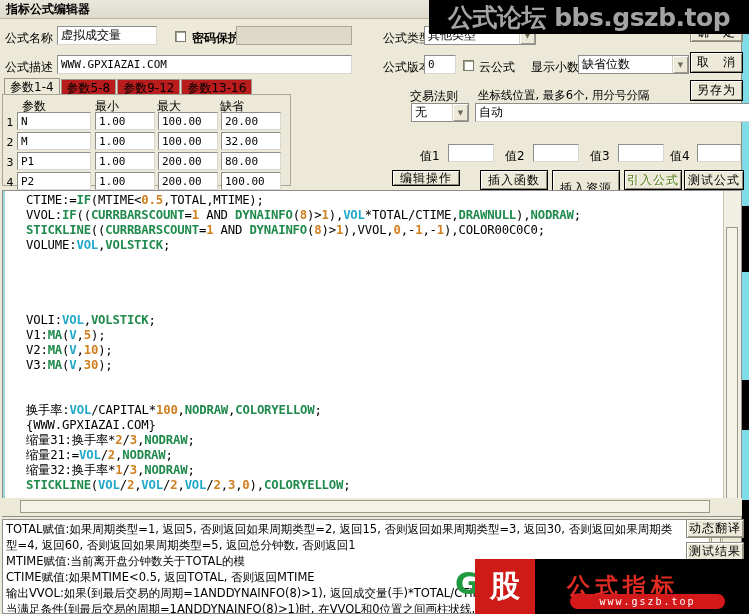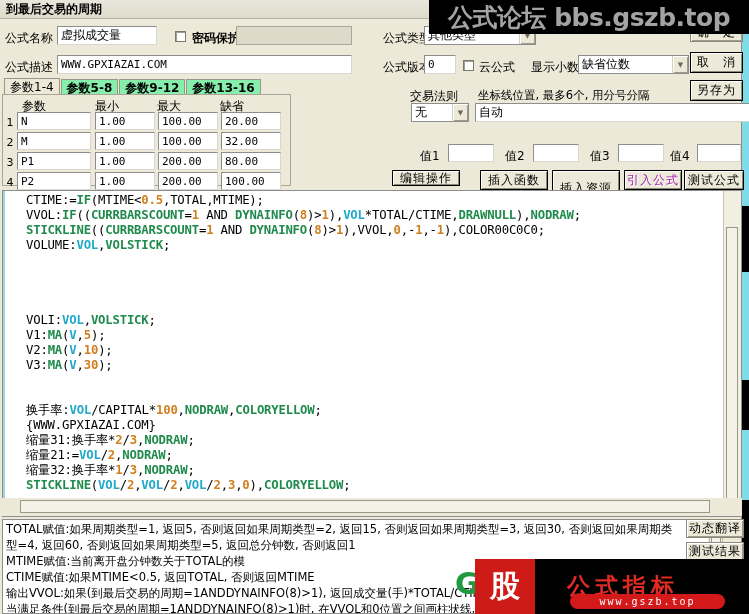--- a/index.html
+++ b/index.html
@@ -38,21 +38,21 @@
   .tf.cn{font-family:"DejaVu Sans",sans-serif;font-size:12px;}
   .tf.gray{background:#ded9c8;border:1px solid #aaa698;}
   .btn{
     background:#ece9d8;border:1px solid #000;
     box-shadow:inset 1px 1px 0 #fff, inset -1px -1px 0 #8d8a7b;
     box-sizing:border-box;display:flex;align-items:center;justify-content:center;
     font-size:12px;font-family:"DejaVu Sans",sans-serif;cursor:default;
     letter-spacing:1px;
   }
   .btn.flat{border:1px solid #8d8a7b;box-shadow:inset 1px 1px 0 #fff, inset -1px -1px 0 #9e9b8c;}
-  .btn.disabled{color:#a21caf;text-shadow:1px 1px 0 #fff;}
+  .btn.disabled{color:#4d7c0f;text-shadow:1px 1px 0 #fff;}
   .combo{
     background:#fff;border:1px solid #8d8d8d;box-sizing:border-box;
     display:flex;align-items:center;font-size:12px;
     font-family:"DejaVu Sans",sans-serif;overflow:hidden;white-space:nowrap;
   }
   .combo .txt{padding-left:3px;flex:1;overflow:hidden;}
   .combo .arw{
     width:15px;height:100%;background:#ece9d8;
     border-left:1px solid #d4d0c0;
     box-shadow:inset 1px 1px 0 #fff, inset -1px -1px 0 #9e9b8c;
@@ -68,22 +68,22 @@
   }
   .group > .gt{
     position:absolute;top:-8px;left:8px;background:#ece9d8;padding:0 3px;
     font-size:12px;font-family:"DejaVu Sans",sans-serif;
   }
   
   .tabstrip{position:absolute;left:4px;top:78px;height:17px;display:flex;}
   .tab{
     height:17px;padding:0 5px;display:flex;align-items:center;
     font-size:12px;font-family:"DejaVu Sans",sans-serif;
-    border:1px solid #9a9788;border-bottom:none;background:#86efac;
-    margin-right:1px;box-sizing:border-box;position:relative;top:1px;font-weight:bold;
+    border:1px solid #9a9788;border-bottom:none;background:#b91c1c;
+    margin-right:1px;box-sizing:border-box;position:relative;top:1px;
   }
   .tab.active{background:#ece9d8;top:0;height:18px;font-weight:normal;}
   .paramframe{
     position:absolute;left:2px;top:94px;width:289px;height:92px;
     border:1px solid #a9a698;box-sizing:border-box;background:#ece9d8;
   }
   .hdr{position:absolute;font-size:12px;font-family:"DejaVu Sans",sans-serif;}
   .rownum{
     position:absolute;width:12px;text-align:center;font-size:11px;
     font-family:"DejaVu Sans",sans-serif;
@@ -188,21 +188,21 @@
 
 <div class="sideband">
   <div class="blk" style="top:206px;height:66px;"></div>
   <div class="blk" style="top:380px;height:50px;"></div>
   <div class="blk" style="top:500px;height:114px;"></div>
 </div>
 
 <div class="dialog">
 
   <div class="titlebar">
-    <span class="ttl">到最后交易的周期</span>
+    <span class="ttl">指标公式编辑器</span>
   </div>
 
   <span class="lbl" style="position:absolute;left:5px;top:30px;">公式名称</span>
   <div class="tf cn" style="position:absolute;left:57px;top:26px;width:100px;height:19px;">虚拟成交量</div>
 
   <div class="chk" style="position:absolute;left:175px;top:31px;"></div>
   <span class="lbl" style="position:absolute;left:192px;top:30px;font-weight:bold;">密码保护</span>
   <div class="tf gray" style="position:absolute;left:236px;top:26px;width:116px;height:19px;"></div>
 
   <span class="lbl" style="position:absolute;left:383px;top:30px;">公式类型</span>

